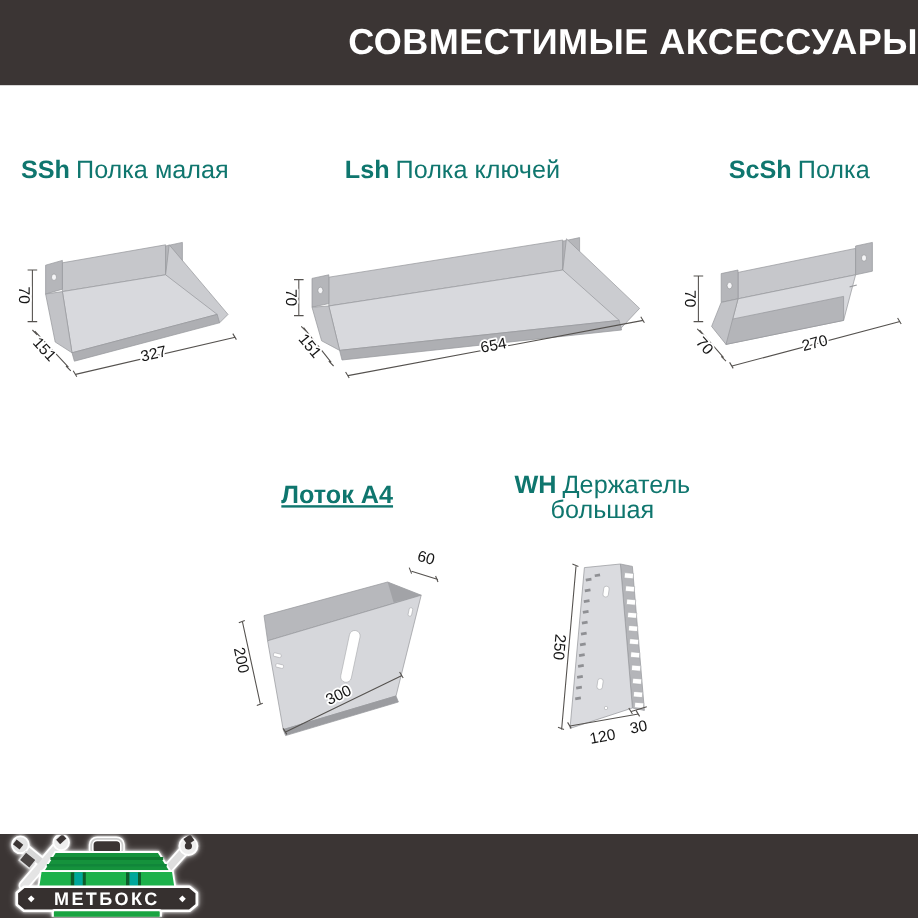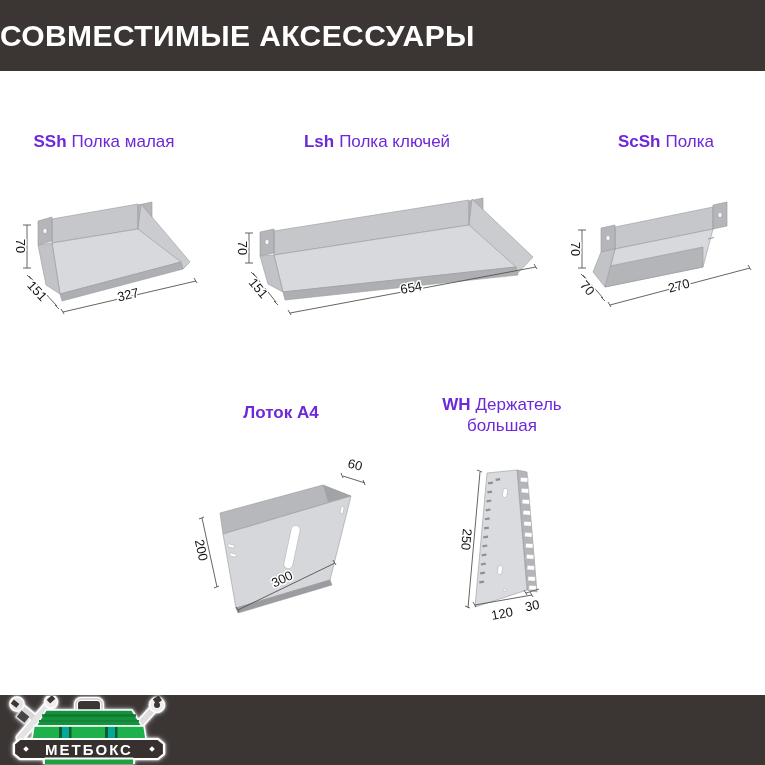--- a/index.html
+++ b/index.html
@@ -6,30 +6,30 @@
   .page{
     position:relative;width:765px;height:765px;background:#ffffff;
     overflow:hidden;margin:0 auto;
     font-family:"Liberation Sans","DejaVu Sans",sans-serif;
   }
   
   .bar{position:absolute;left:0;width:765px;background:#3b3534;}
   .bar.top{top:0;height:71px;}
   .bar.bottom{top:695px;height:70px;}
   .page-title{
-    width:100%;text-align:left;line-height:71px;margin:0;
+    width:100%;text-align:right;line-height:71px;margin:0;
     color:#ffffff;font-size:30px;font-weight:700;letter-spacing:.4px;
   }
   
   .plabel{
     position:absolute;width:200px;text-align:center;
-    font-size:17px;color:#6d28d9;line-height:21px;
+    font-size:21px;color:#0f766e;line-height:21px;
   }
   .plabel .code{font-weight:700;margin-right:5px;}
-  .plabel .code.solo{margin-right:4px;}
+  .plabel .code.solo{margin-right:4px;text-decoration:underline;}
   
   .drw{position:absolute;}
   .face{stroke:#97989c;stroke-width:.6;stroke-linejoin:round;}
   .dim{stroke:#55524f;stroke-width:.9;fill:none;}
   .dimtxt{
     font-family:"Liberation Sans","DejaVu Sans",sans-serif;
     font-size:13px;fill:#161616;text-anchor:middle;
     paint-order:stroke;stroke:#ffffff;stroke-width:3px;stroke-linejoin:round;
   }
   .hole{fill:#f5f5f7;stroke:#8d8e92;stroke-width:.5;}

